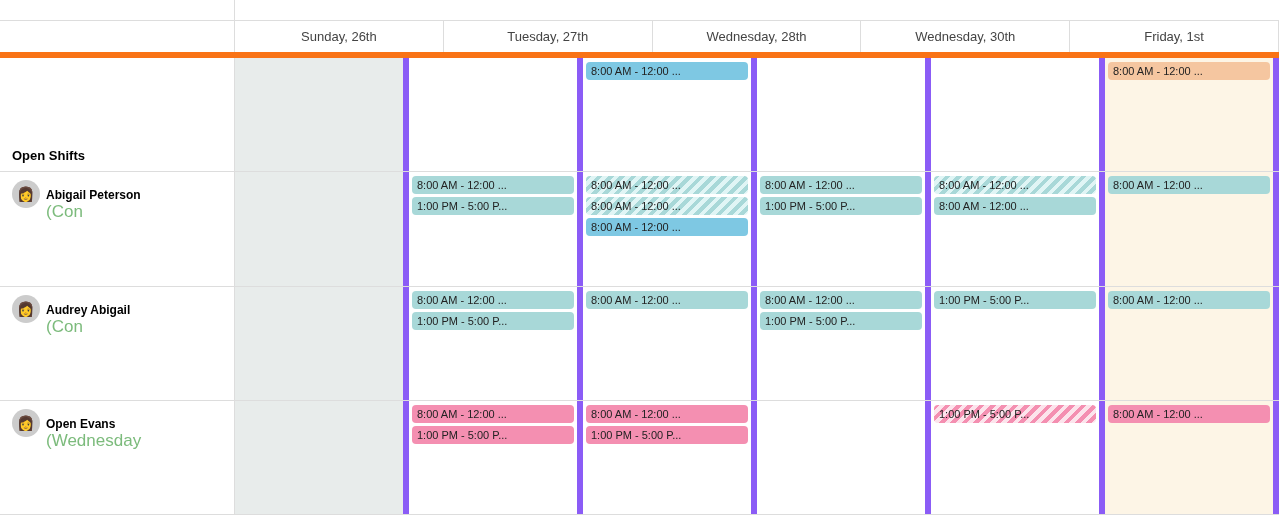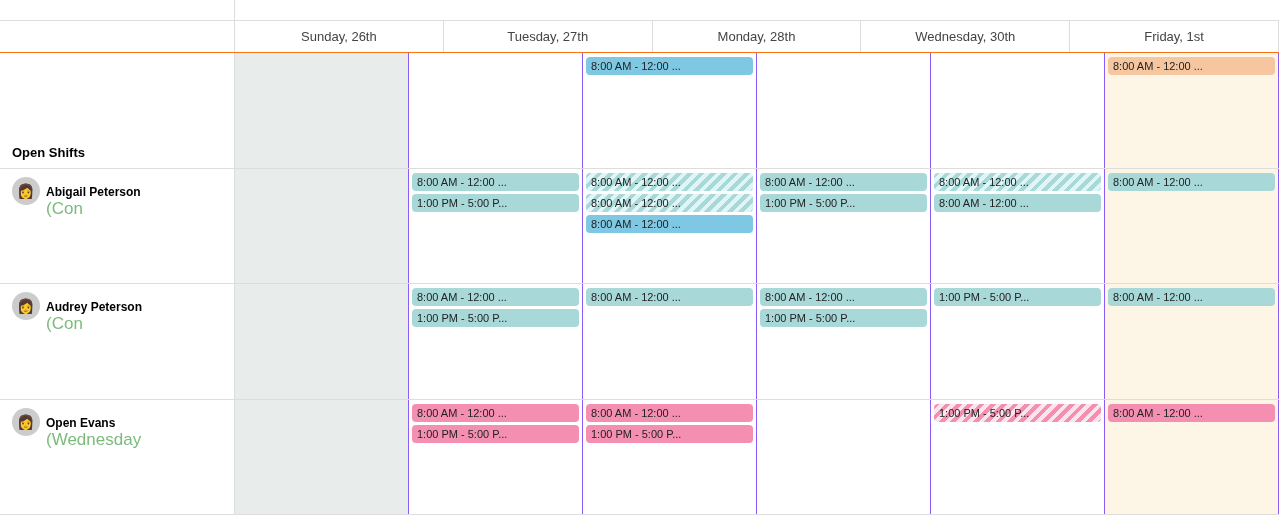--- a/index.html
+++ b/index.html
@@ -2,21 +2,21 @@
 <html><head>
   <meta charset="utf-8">
   <style>
     * { box-sizing: border-box; margin: 0; padding: 0; }
     body { font-family: Arial, sans-serif; font-size: 12px; background: #fff; overflow: hidden; }
 
     .container { width: 1279px; height: 515px; display: flex; flex-direction: column; }
 
     .day-headers {
       display: flex;
-      border-bottom: 1px solid #f97316;
+      border-bottom: 6px solid #f97316;
     }
     .day-header-spacer {
       width: 235px;
       min-width: 235px;
       border-right: 1px solid #ddd;
     }
     .day-header {
       flex: 1;
       text-align: center;
       padding: 8px 4px;
@@ -71,21 +71,21 @@
       overflow: hidden;
       flex-shrink: 0;
       display: flex;
       align-items: center;
       justify-content: center;
       font-size: 14px;
     }
 
     .day-cell {
       flex: 1;
-      border-right: 1px solid #8b5cf6;
+      border-right: 6px solid #8b5cf6;
       padding: 4px 3px;
       display: flex;
       flex-direction: column;
       gap: 3px;
       vertical-align: top;
     }
     .day-cell.sunday {
       background: #e8eceb;
     }
     .day-cell.friday {
@@ -152,21 +152,21 @@
     <div class="top-right"></div>
   </div>
 
   <div class="day-headers">
     <div class="day-header-spacer">
       <div style="padding: 8px 16px; font-weight: bold; font-size: 14px;"></div>
     </div>
 
   <div class="day-header">Sunday, 26th</div>
       <div class="day-header">Tuesday, 27th</div>
-      <div class="day-header">Monday, 28th</div>
+      <div class="day-header">Wednesday, 28th</div>
       <div class="day-header">Wednesday, 30th</div>
       <div class="day-header">Friday, 1st</div>
     </div>
 
   <div class="grid-body">
 
   <div class="grid-row">
         <div class="row-label open-shifts">
           <span>Open Shifts</span>
         </div>
@@ -208,21 +208,21 @@
           <div class="shift-block shift-teal">8:00 AM - 12:00 ...</div>
         </div>
         <div class="day-cell friday">
           <div class="shift-block shift-teal">8:00 AM - 12:00 ...</div>
         </div>
       </div>
       <div class="grid-row">
         <div class="row-label">
           <div class="avatar">👩</div>
           <div>
-            <div class="person-name">Audrey Peterson</div>
+            <div class="person-name">Audrey Abigail</div>
             <div class="person-role">(Con</div>
           </div>
         </div>
         <div class="day-cell sunday"></div>
         <div class="day-cell">
           <div class="shift-block shift-teal">8:00 AM - 12:00 ...</div>
           <div class="shift-block shift-teal">1:00 PM - 5:00 P...</div>
         </div>
         <div class="day-cell">
           <div class="shift-block shift-teal">8:00 AM - 12:00 ...</div>

